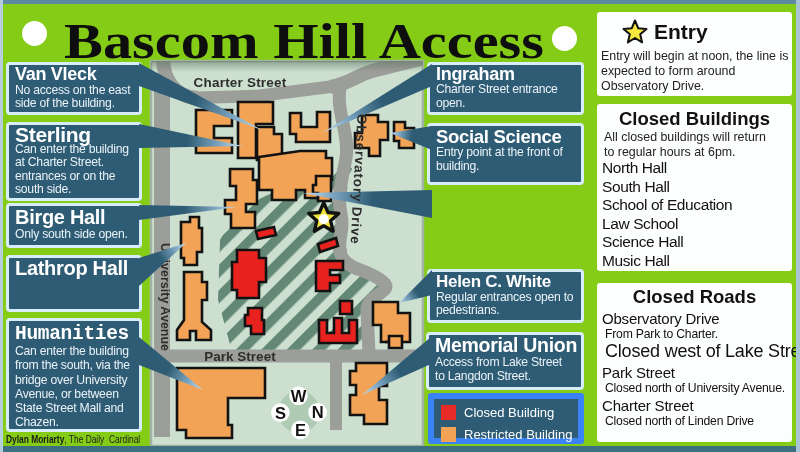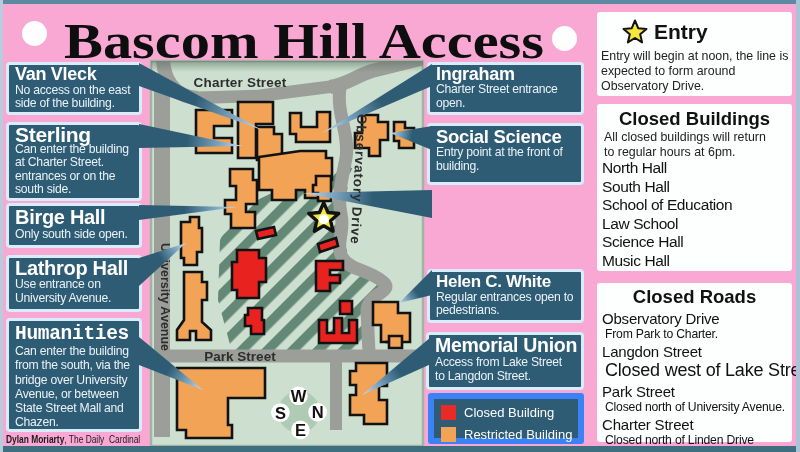--- a/index.html
+++ b/index.html
@@ -1,17 +1,17 @@
 <!DOCTYPE html>
 <html><head>
 <meta charset="utf-8">
 <style>
   html,body{margin:0;padding:0;}
   body{width:800px;height:452px;overflow:hidden;}
-  #page{position:relative;width:800px;height:452px;background:#f9a8d4;font-family:"Liberation Sans",sans-serif;overflow:hidden;}
+  #page{position:relative;width:800px;height:452px;background:#84cc16;font-family:"Liberation Sans",sans-serif;overflow:hidden;}
   .tb{position:absolute;background:#2e5c74;border:3px solid #d9ecf9;border-radius:4px;color:#fff;box-sizing:border-box;padding:1px 6px;z-index:3;line-height:1.05;}
   .tb h3{margin:0;font-weight:bold;letter-spacing:-0.3px;white-space:nowrap;}
   .tb p{margin:0;color:#eaf2f8;font-size:12.2px;letter-spacing:-0.25px;line-height:13.5px;white-space:nowrap;}
   .wb{position:absolute;background:#fdfefe;border-radius:3px;color:#111;z-index:3;}
 </style>
 </head>
 <body>
 <div id="page">
 
   <div style="position:absolute;left:0;top:0;width:800px;height:4px;background:#5d8aa0;z-index:5;"></div>
@@ -230,21 +230,20 @@
     <p style="line-height:13.4px;">Can enter the building<br>at Charter Street.<br>entrances or on the<br>south side.</p>
   </div>
 
   <div class="tb" style="left:6px;top:203px;width:136px;height:45px;">
     <h3 style="font-size:20px;">Birge Hall</h3>
     <p>Only south side open.</p>
   </div>
 
   <div class="tb" style="left:6px;top:255px;width:136px;height:57px;">
     <h3 style="font-size:20px;line-height:19px;">Lathrop Hall</h3>
-    <p>Use entrance on<br>University Avenue.</p>
   </div>
 
   <div class="tb" style="left:6px;top:318px;width:136px;height:114px;">
     <h3 style="font-size:19.5px;margin-top:3px;line-height:19.2px;font-family:Liberation Mono, monospace;">Humanities</h3>
     <p style="line-height:14.2px;">Can enter the building<br>from the south, via the<br>bridge over University<br>Avenue, or between<br>State Street Mall and<br>Chazen.</p>
   </div>
 
   <div class="tb" style="left:427px;top:62px;width:157px;height:53px;">
     <h3 style="font-size:18px;line-height:17px;">Ingraham</h3>
     <p>Charter Street entrance<br>open.</p>
@@ -298,21 +297,20 @@
     <div style="position:absolute;left:5px;top:55px;width:190px;font-size:15.5px;line-height:18.5px;letter-spacing:-0.4px;color:#111;white-space:nowrap;">North Hall<br>South Hall<br>School of Education<br>Law School<br>Science Hall<br>Music Hall</div>
   </div>
 
   <div class="wb" style="left:597px;top:283px;width:195px;height:159px;">
 
     <div style="position:absolute;left:0;top:3px;width:100%;text-align:center;font-weight:bold;font-size:18.5px;">Closed Roads</div>
 
     <div style="position:absolute;left:5px;top:27px;width:192px;color:#111;white-space:nowrap;">
       <div style="font-size:15px;letter-spacing:-0.2px;">Observatory Drive</div>
       <div style="font-size:12.2px;letter-spacing:-0.2px;margin-left:3px;">From Park to Charter.</div>
-      <div style="font-size:15px;letter-spacing:-0.2px;margin-top:2px;">Langdon Street</div>
       <div style="font-size:18px;letter-spacing:-0.2px;margin-left:3px;text-align:center;">Closed west of Lake Street.</div>
       <div style="font-size:15px;letter-spacing:-0.2px;margin-top:2px;">Park Street</div>
       <div style="font-size:12.2px;letter-spacing:-0.2px;margin-left:3px;">Closed north of University Avenue.</div>
       <div style="font-size:15px;letter-spacing:-0.2px;margin-top:2px;">Charter Street</div>
       <div style="font-size:12.2px;letter-spacing:-0.2px;margin-left:3px;">Closed north of Linden Drive</div>
     </div>
   </div>
 </div>
 
 </body></html>

